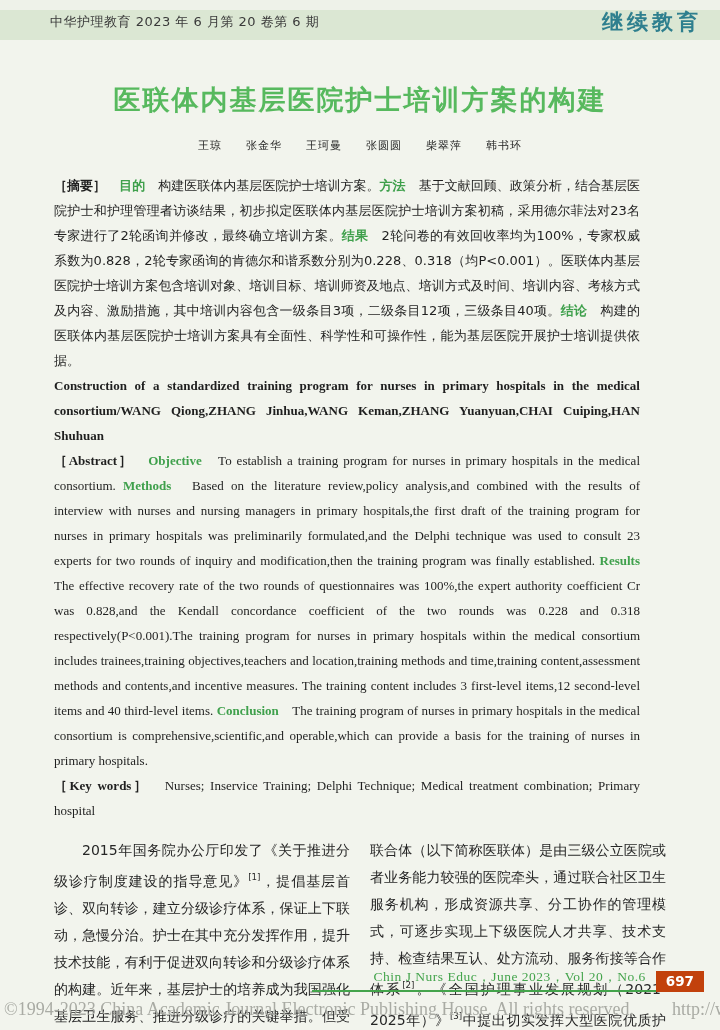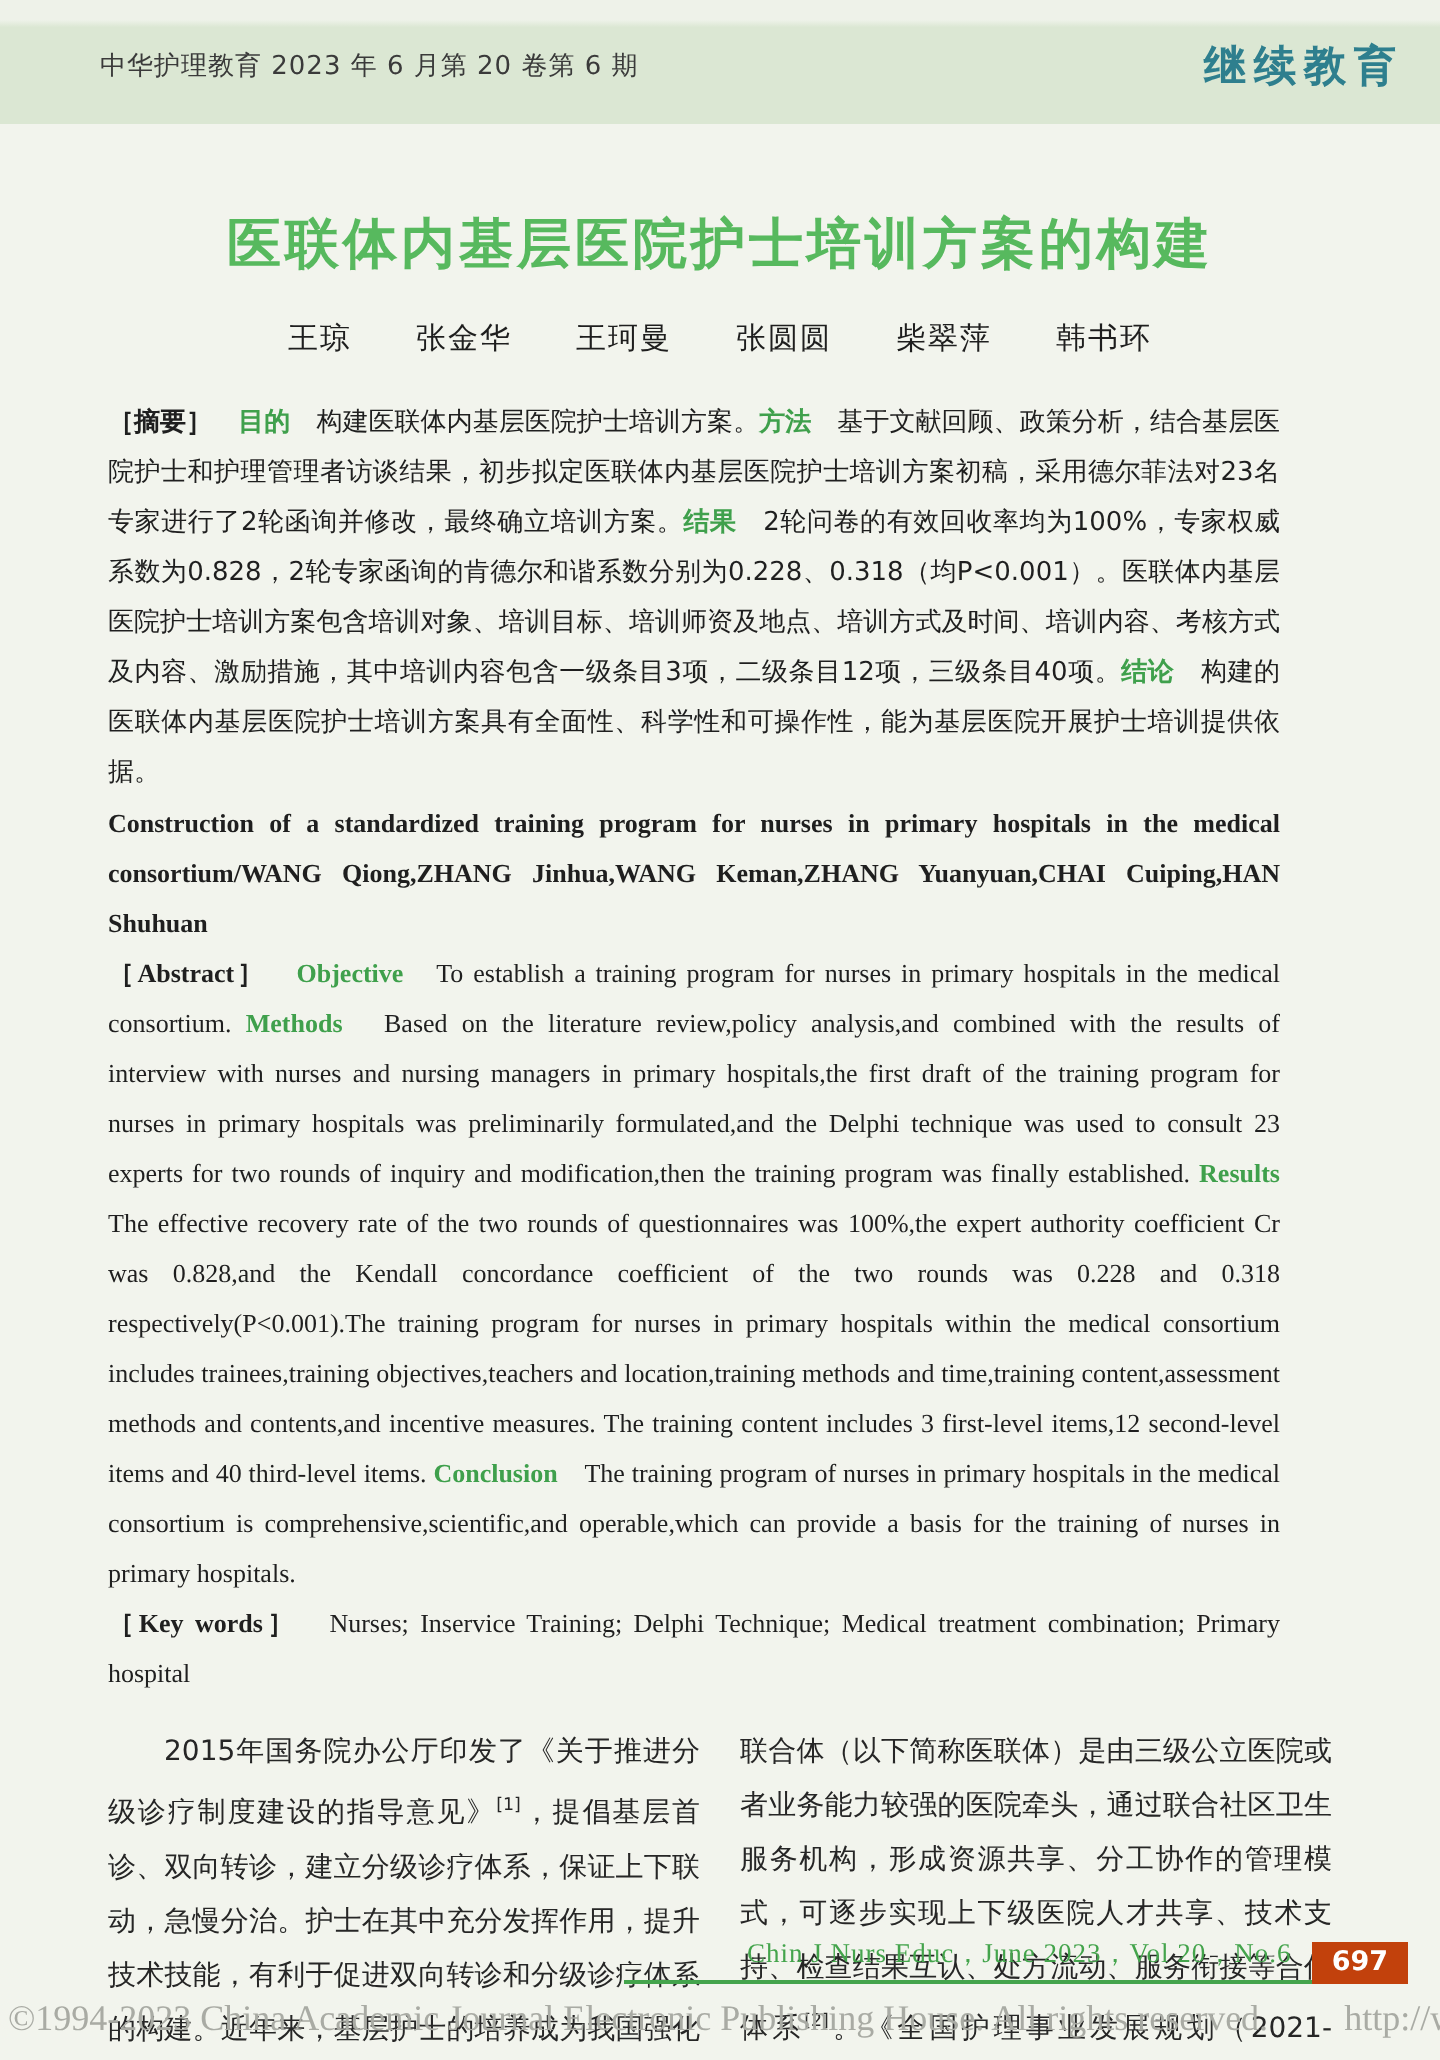--- a/index.html
+++ b/index.html
@@ -14,41 +14,41 @@
   *{margin:0;padding:0;box-sizing:border-box;}
   html,body{width:720px;height:1030px;}
   body{
     position:relative;
     background:var(--page-bg);
     font-family:"DejaVu Sans",sans-serif;
     color:#222;
     overflow:hidden;
   }
   .page-header{
-    height:62px;
+    height:40px;
     background:linear-gradient(#eef2e9 0 10px, var(--band) 22%, var(--band) 100%);
     display:flex;
     justify-content:space-between;
     align-items:center;
     padding:8px 18px 4px 50px;
   }
   .journal-line{font-size:13px;color:#3a3a3a;letter-spacing:0.5px;}
   .column-label{font-size:21px;font-weight:bold;color:var(--teal);letter-spacing:4px;}
   .article-title{
     margin-top:42px;
     text-align:center;
     font-size:27px;
     font-weight:bold;
     color:var(--title-green);
     letter-spacing:2px;
   }
   .authors-line{
     margin-top:20px;
     text-align:center;
-    font-size:15px;
+    font-size:11px;
     color:#1e1e1e;
     letter-spacing:1px;
   }
   .abstract-block{
     margin:20px 80px 0 54px;
     font-size:13px;
     line-height:25px;
     text-align:justify;
     color:#1f1f1f;
   }

